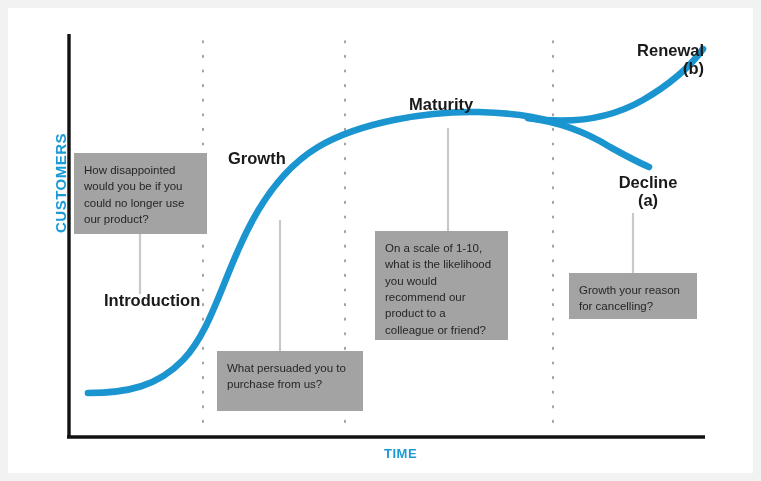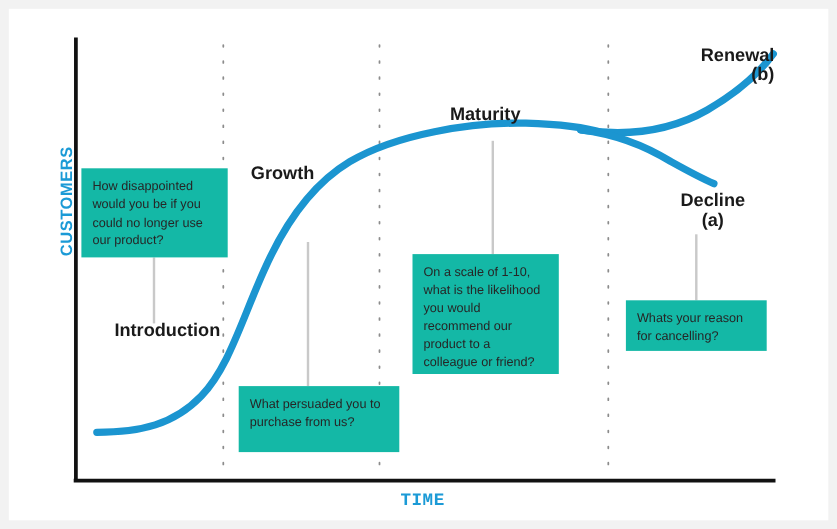--- a/index.html
+++ b/index.html
@@ -45,39 +45,38 @@
     white-space: nowrap;
   }
   #y-axis-title {
     font-size: 15px;
     transform-origin: 0 0;
     transform: rotate(-90deg);
     left: 44px;
     top: 225px;
   }
   #x-axis-title {
-    font-size: 16px;
-    left: 356px;
+    font-size: 13px;
+    left: 376px;
     top: 438px;
-    font-family: Liberation Mono, monospace;
   }
   .stage-label {
     position: absolute;
     color: #1a1a1a;
     font-size: 16.5px;
     font-weight: bold;
     white-space: nowrap;
     line-height: 1.12;
   }
   .stage-label.centered {
     text-align: center;
   }
   .callout {
     position: absolute;
-    background: #14b8a6;
+    background: #a3a3a3;
     color: #262626;
     font-size: 11.5px;
     line-height: 1.42;
     padding: 9px 10px 9px 10px;
     box-sizing: border-box;
   }
 </style>
 </head>
 <body>
 
@@ -140,16 +139,16 @@
       <div>Decline</div>
       <div>(a)</div>
     </div>
 
     <div class="callout" style="left:66px; top:145px; width:133px; height:81px;">How disappointed would you be if you could no longer use our product?</div>
 
     <div class="callout" style="left:209px; top:343px; width:146px; height:60px;">What persuaded you to purchase from us?</div>
 
     <div class="callout" style="left:367px; top:223px; width:133px; height:109px;">On a scale of 1-10, what is the likelihood you would recommend our product to a colleague or friend?</div>
 
-    <div class="callout" style="left:561px; top:265px; width:128px; height:46px;">Whats your reason for cancelling?</div>
+    <div class="callout" style="left:561px; top:265px; width:128px; height:46px;">Growth your reason for cancelling?</div>
 
   </div>
 </div>
 
 </body></html>

